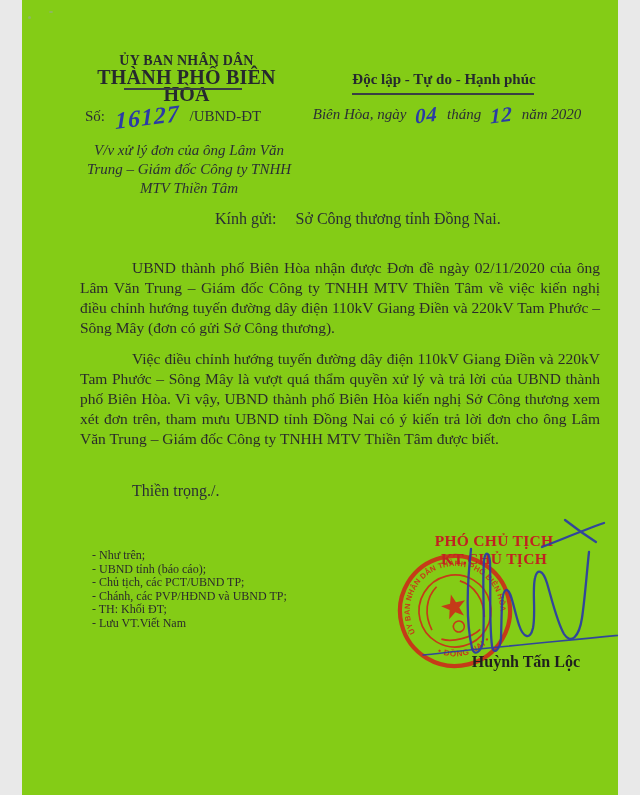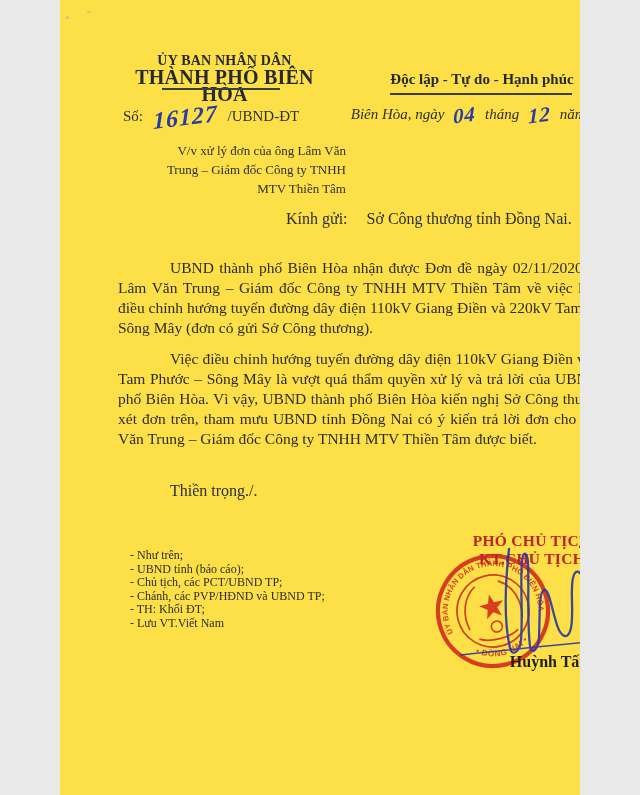--- a/index.html
+++ b/index.html
@@ -1,18 +1,18 @@
 <!DOCTYPE html>
 <html lang="vi"><head>
 <meta charset="utf-8">
 <style>
   html,body{margin:0;padding:0;background:#e9e9e9;}
   .page{
-    position:relative;width:520px;height:795px;margin:0 auto;
-    background:#fde047;overflow:hidden;
+    position:relative;width:596px;height:795px;margin:0 auto;
+    background:#84cc16;overflow:hidden;
     font-family:"Liberation Serif","DejaVu Serif",serif;
     color:#2b2b2b;
   }
   .abs{position:absolute;}
   
   .hdr-left{left:52px;top:52px;width:225px;text-align:center;line-height:17px;}
   .hdr-left .l1{font-size:14px;font-weight:bold;letter-spacing:.2px;color:#26292e;}
   .hdr-left .l2{font-size:20px;font-weight:bold;letter-spacing:.2px;color:#26292e;}
   .rule-left{left:102px;top:88px;width:118px;height:0;border-top:2px solid #3a3f45;}
   .so-line{left:63px;top:104px;font-size:15px;color:#2b2f35;white-space:nowrap;}
@@ -22,23 +22,23 @@
     letter-spacing:1px;
   }
   .hand-no{font-size:24px;margin:0 6px;vertical-align:-4px;}
   .hdr-right{left:262px;top:57px;width:320px;text-align:center;}
   .hdr-right .l1{font-size:14px;font-weight:bold;letter-spacing:.2px;color:#26292e;}
   .hdr-right .l2{font-size:15px;font-weight:bold;margin-top:14px;color:#26292e;}
   .rule-right{left:330px;top:93px;width:182px;height:0;border-top:2px solid #3a3f45;}
   .dateline{left:270px;top:103px;width:310px;text-align:center;font-style:italic;font-size:15px;white-space:nowrap;color:#2b2f35;}
   .hand-day{font-size:21px;margin:0 5px;vertical-align:-3px;}
   
-  .subject{left:48px;top:141px;width:238px;text-align:right;font-size:13px;line-height:19px;color:#2b2f35;}
+  .subject{left:48px;top:141px;width:238px;text-align:center;font-size:15px;line-height:19px;color:#2b2f35;font-style:italic;}
   .kinh-gui{left:193px;top:210px;font-size:16px;color:#2b2f35;}
-  .kinh-gui .label{margin-right:15px;margin-left:33px;}
+  .kinh-gui .label{margin-right:15px;}
   
   .body-par{left:58px;width:520px;font-size:15.5px;line-height:20px;text-align:justify;text-indent:52px;color:#2b2b2b;}
   .p1{top:258px;}
   .p2{top:349px;}
   .closing{left:110px;top:482px;font-size:16px;color:#2b2f35;}
   
   .noi-nhan{left:70px;top:546px;width:250px;}
   .noi-nhan .label{font-size:13.5px;font-weight:bold;font-style:italic;color:#222;}
   .noi-nhan ul{list-style:none;margin:3px 0 0 0;padding:0;}
   .noi-nhan li{font-size:12px;line-height:13.5px;color:#2b2b2b;white-space:nowrap;}

